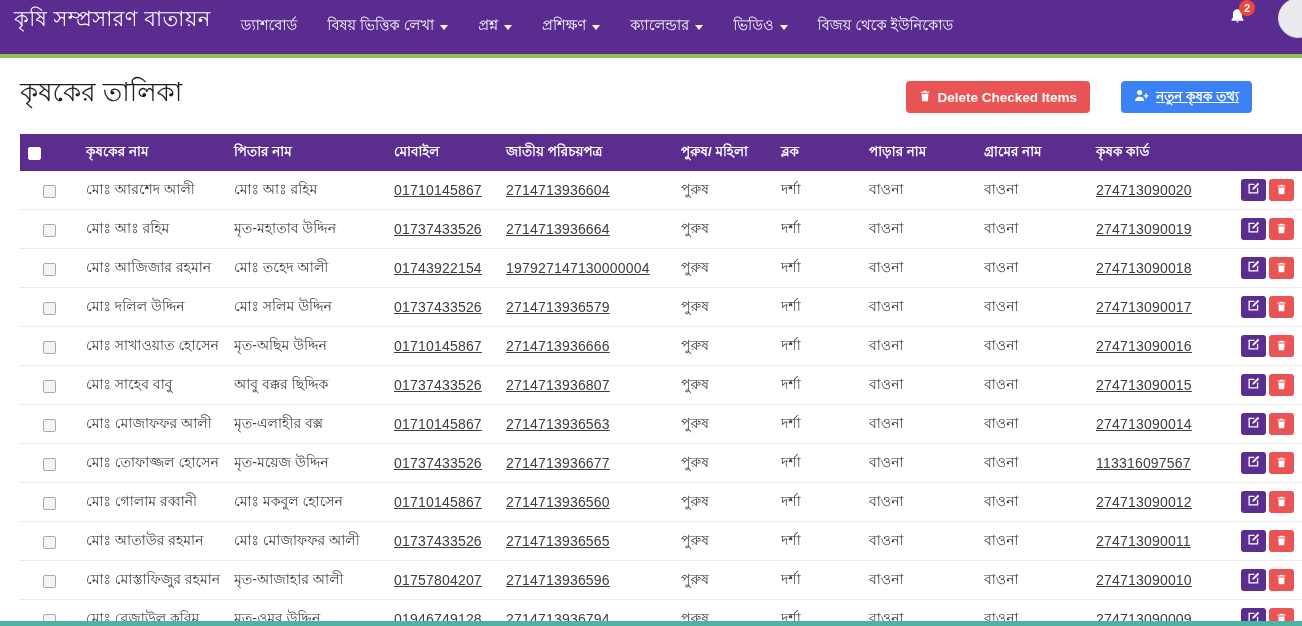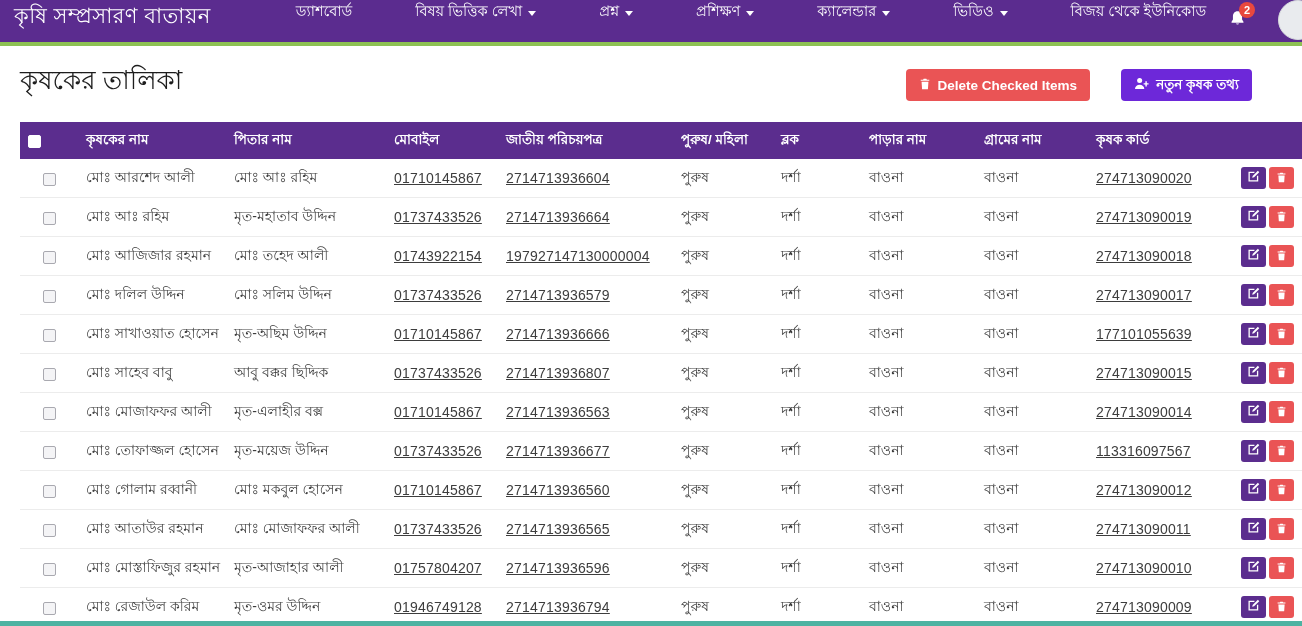--- a/index.html
+++ b/index.html
@@ -1,41 +1,41 @@
 <!DOCTYPE html>
 <html lang="bn"><head>
 <meta charset="utf-8">
 <style>
   html,body{margin:0;padding:0;width:1302px;height:626px;overflow:hidden;background:#fff;
     font-family:"Liberation Sans","DejaVu Sans",sans-serif;}
   
   .navbar{height:38px;background:#5b2c8f;border-bottom:4px solid #8dc153;display:flex;
-    align-items:flex-start;padding:0 0 4px 14px;color:#fff;white-space:nowrap;gap:22px;}
+    align-items:flex-end;padding:0 0 16px 14px;color:#fff;white-space:nowrap;}
   .brand{font-size:21px;margin-right:30px;letter-spacing:.5px;}
   .nav-menu{display:flex;align-items:center;gap:30px;font-size:14.5px;}
-  .nav-item{display:inline-flex;align-items:center;gap:6px;cursor:pointer;margin-left:33px;}
+  .nav-item{display:inline-flex;align-items:center;gap:6px;cursor:pointer;}
   .caret{width:0;height:0;border-left:4px solid transparent;border-right:4px solid transparent;
     border-top:5px solid #fff;display:inline-block;margin-top:2px;}
   .nav-right{margin-left:auto;display:flex;align-items:center;gap:22px;padding-right:0;}
   .bell-wrap{position:relative;cursor:pointer;margin-right:8px;}
   .badge{position:absolute;top:-8px;right:-9px;background:#e8483e;color:#fff;font-size:11px;
     font-weight:bold;min-width:16px;height:16px;line-height:16px;border-radius:50%;text-align:center;}
   .user{display:inline-flex;align-items:center;gap:7px;font-size:14.5px;cursor:pointer;}
   .avatar{width:38px;height:38px;border-radius:50%;background:#e9ebee;margin-right:-16px;
     margin-left:2px;flex:0 0 auto;border:1px solid #d6d9dd;}
   
   .title-bar{position:relative;height:76px;}
   .page-title{position:absolute;left:20px;top:14px;font-size:26px;font-weight:500;color:#1d1d1d;margin:0;}
   .toolbar{position:absolute;right:50px;top:23px;display:flex;align-items:center;}
   .btn{display:inline-flex;align-items:center;gap:7px;height:32px;padding:0 13px;border:none;
     border-radius:4px;color:#fff;font-size:13.5px;font-weight:bold;cursor:pointer;
     font-family:"Liberation Sans","DejaVu Sans",sans-serif;}
   .btn-delete{background:#ea5455;margin-right:31px;}
   .btn-import{background:#5b2d8e;margin-right:5px;}
-  .btn-new{background:#6d28d9;}
+  .btn-new{background:#3b82f6;text-decoration:underline;}
   
   .farmer-table{margin-left:20px;width:1282px;border-collapse:collapse;table-layout:fixed;}
   .farmer-table th{background:#5b2d8e;color:#fff;font-size:13.5px;font-weight:bold;height:37px;
     text-align:left;padding:0 8px;}
   .farmer-table td{height:38px;border-bottom:1px solid #ececec;font-size:14px;color:#3d3d3d;
     padding:0 8px;overflow:hidden;white-space:nowrap;}
   .col-check{width:58px;}.col-name{width:148px;}.col-father{width:160px;}.col-mobile{width:112px;}
   .col-nid{width:175px;}.col-gender{width:100px;}.col-block{width:88px;}.col-para{width:115px;}
   .col-village{width:112px;}.col-card{width:145px;}.col-actions{width:69px;}
   .cell-check,.th-check{text-align:center;}
@@ -293,21 +293,21 @@
       <input type="checkbox" style="">
     </td>
     <td>মোঃ সাখাওয়াত হোসেন</td>
     <td>মৃত-অছিম উদ্দিন</td>
     <td class="num">01710145867</td>
     <td class="num">2714713936666</td>
     <td>পুরুষ</td>
     <td>দর্শা</td>
     <td>বাওনা</td>
     <td>বাওনা</td>
-    <td class="num">177101055639</td>
+    <td class="num">274713090016</td>
     <td>
       <span class="actions">
         <button class="mini-btn mini-edit">
           <span>
             <svg viewBox="0 0 14 14" width="13" height="13" aria-hidden="true">
               <path fill="none" stroke="#fff" stroke-width="1.4" d="M8 2.6H2.3v9.1h9.1V6.2"></path>
               <path fill="#fff" d="M11.7.8 13.2 2.3 7.6 7.9l-2 .5.5-2L11.7.8z"></path>
             </svg>
           </span>
         </button>

